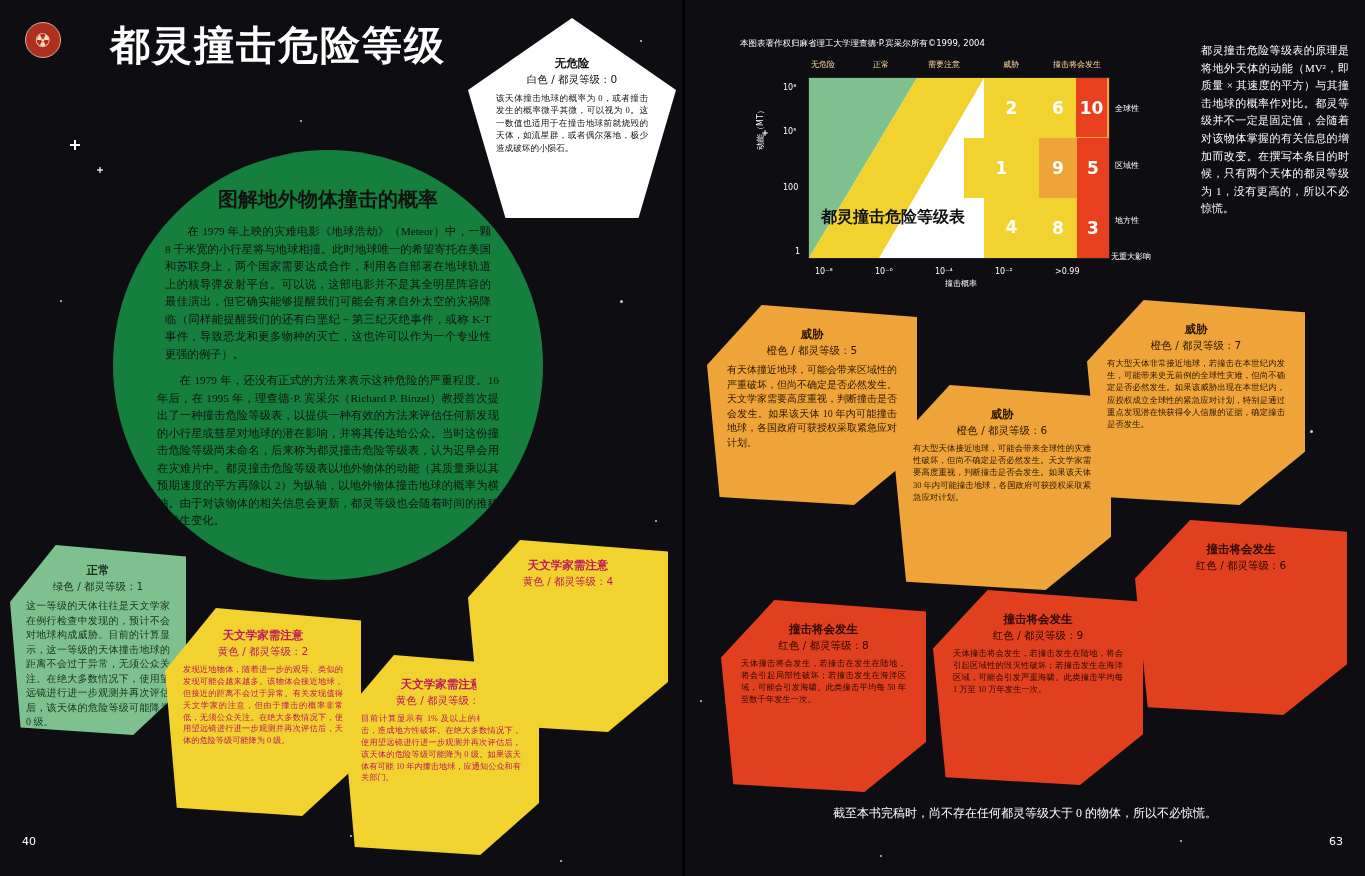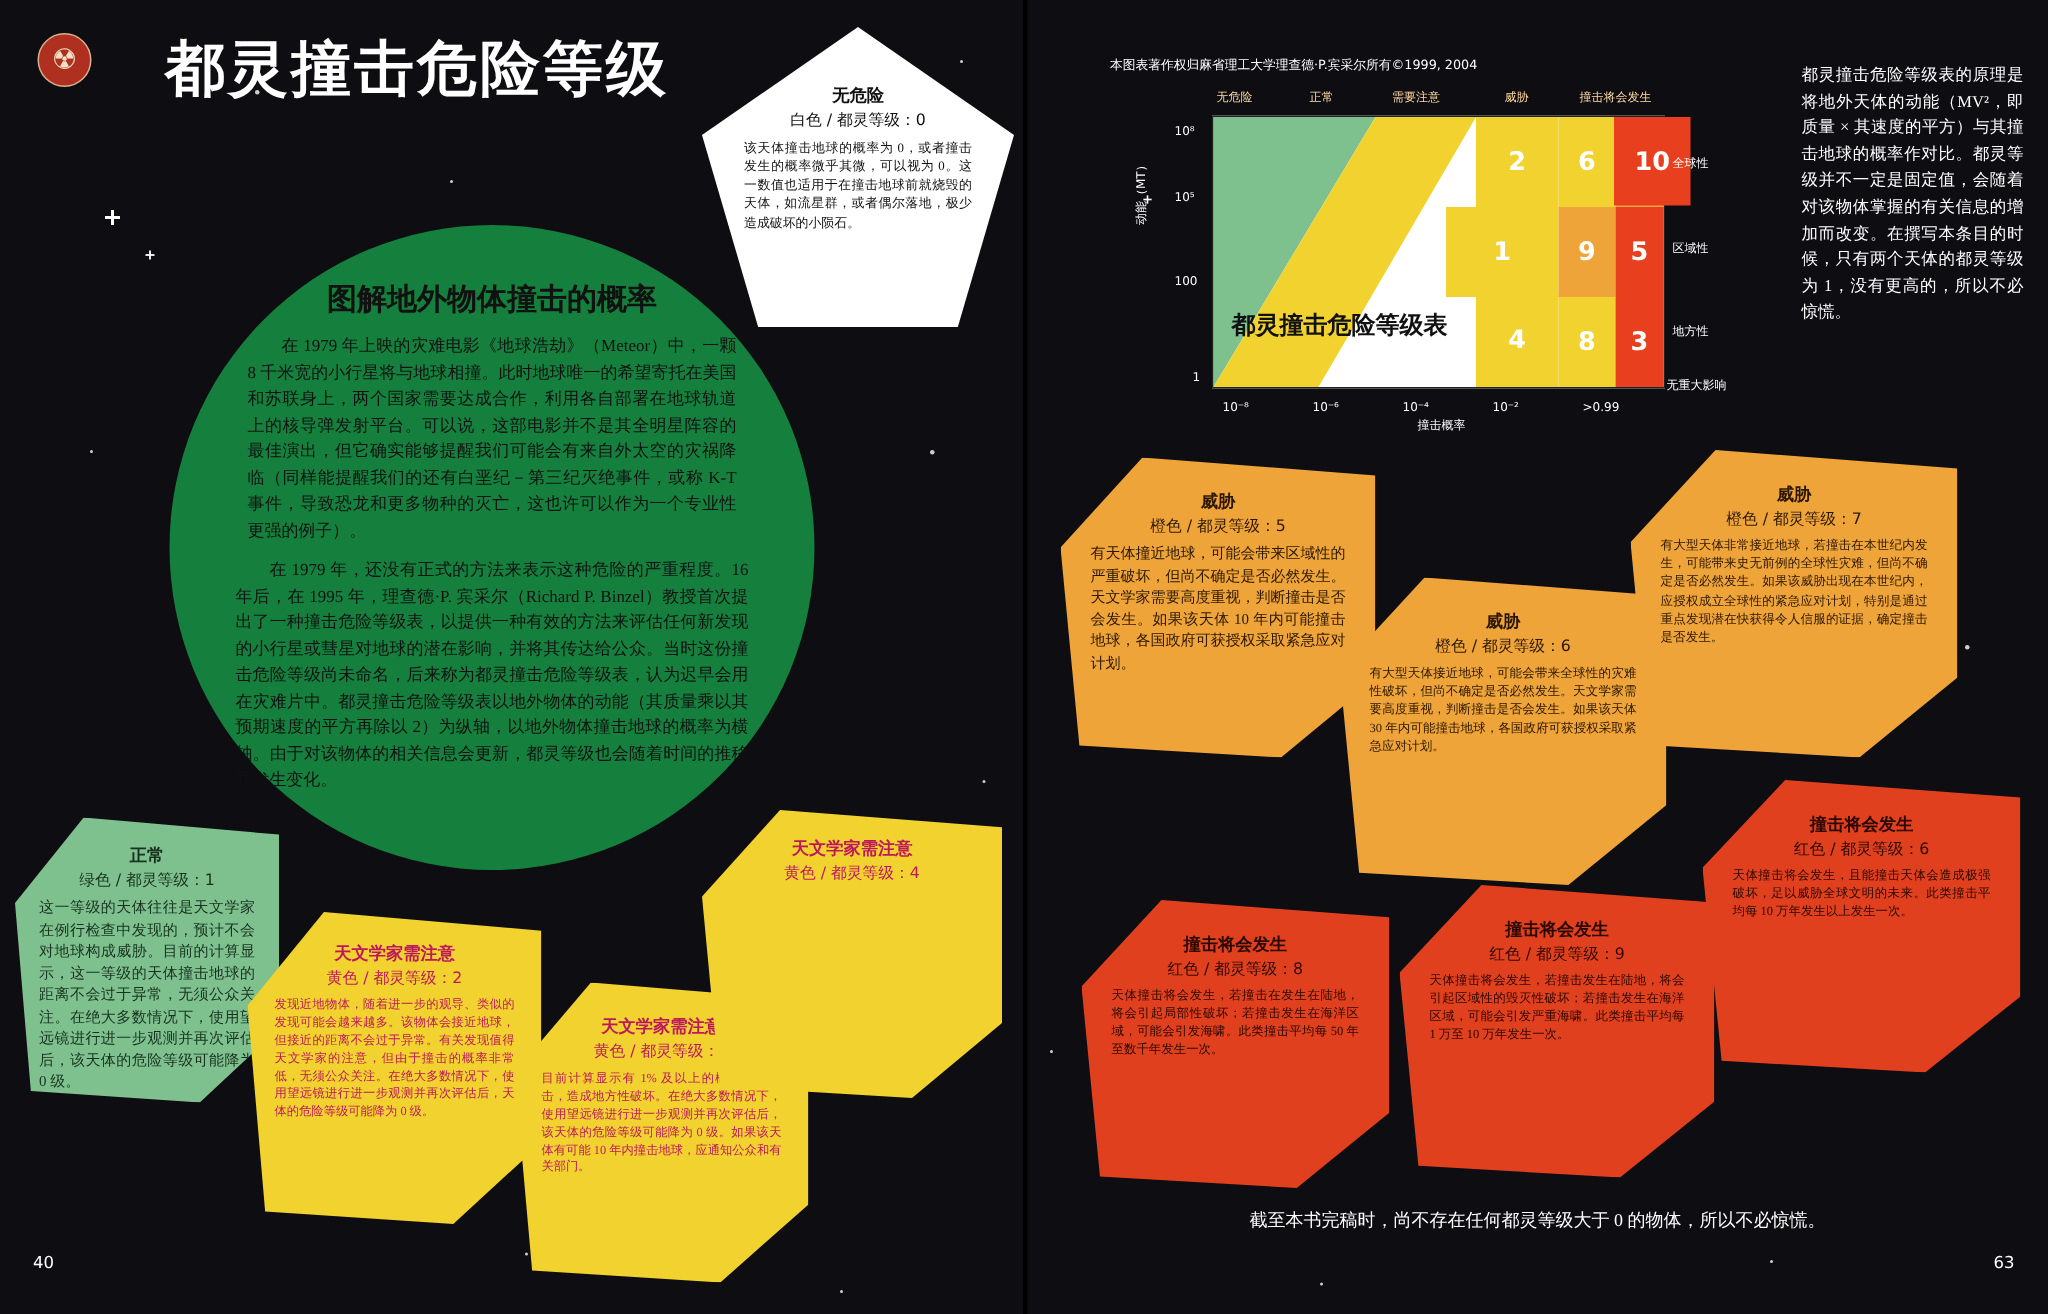--- a/index.html
+++ b/index.html
@@ -198,21 +198,21 @@
         </div>
         <div class="cell" style="left:268px;top:120px;width:32px;height:60px;background:#e8401e;">
           <span>3</span>
         </div>
         <div class="cell" style="left:300px;top:-60px;"></div>
         <div class="cell" style="left:268px;top:-60px;"></div>
 
         <div class="cell" style="left:268px;top:0;width:32px;height:0;"></div>
       </div>
 
-      <div class="cell" style="left:343px;top:23px;width:51px;height:59px;background:#e8401e;">
+      <div class="cell" style="left:343px;top:23px;width:31px;height:59px;background:#e8401e;">
         <span>10</span>
       </div>
 
       <div class="chart-rowlbl" style="left:382px;top:48px;">全球性</div>
       <div class="chart-rowlbl" style="left:382px;top:105px;">区域性</div>
       <div class="chart-rowlbl" style="left:382px;top:160px;">地方性</div>
       <div class="chart-rowlbl" style="left:378px;top:196px;">无重大影响</div>
 
       <div class="axlbl" style="left:50px;top:28px;">10⁸</div>
       <div class="axlbl" style="left:50px;top:72px;">10⁵</div>
@@ -258,20 +258,19 @@
 
     <div class="poly hex red" style="left:248px;top:590px;width:210px;height:195px;padding:22px 20px 10px;">
       <div class="cardtitle">撞击将会发生</div>
       <div class="cardsub">红色 / 都灵等级：9</div>
       <div class="cardbody" style="font-size:8.3px;">天体撞击将会发生，若撞击发生在陆地，将会引起区域性的毁灭性破坏；若撞击发生在海洋区域，可能会引发严重海啸。此类撞击平均每 1 万至 10 万年发生一次。</div>
     </div>
 
     <div class="poly hex red" style="left:450px;top:520px;width:212px;height:195px;padding:22px 20px 10px;">
       <div class="cardtitle">撞击将会发生</div>
       <div class="cardsub">红色 / 都灵等级：6</div>
-      <div class="cardbody" style="font-size:8.3px;">天体撞击将会发生，且能撞击天体会造成极强破坏，足以威胁全球文明的未来。此类撞击平均每 10 万年发生以上发生一次。</div>
     </div>
 
     <div class="footnote">截至本书完稿时，尚不存在任何都灵等级大于 0 的物体，所以不必惊慌。</div>
     <div class="pagenum" style="right:22px;">63</div>
   </div>
 
 </div>
 
 </body></html>

